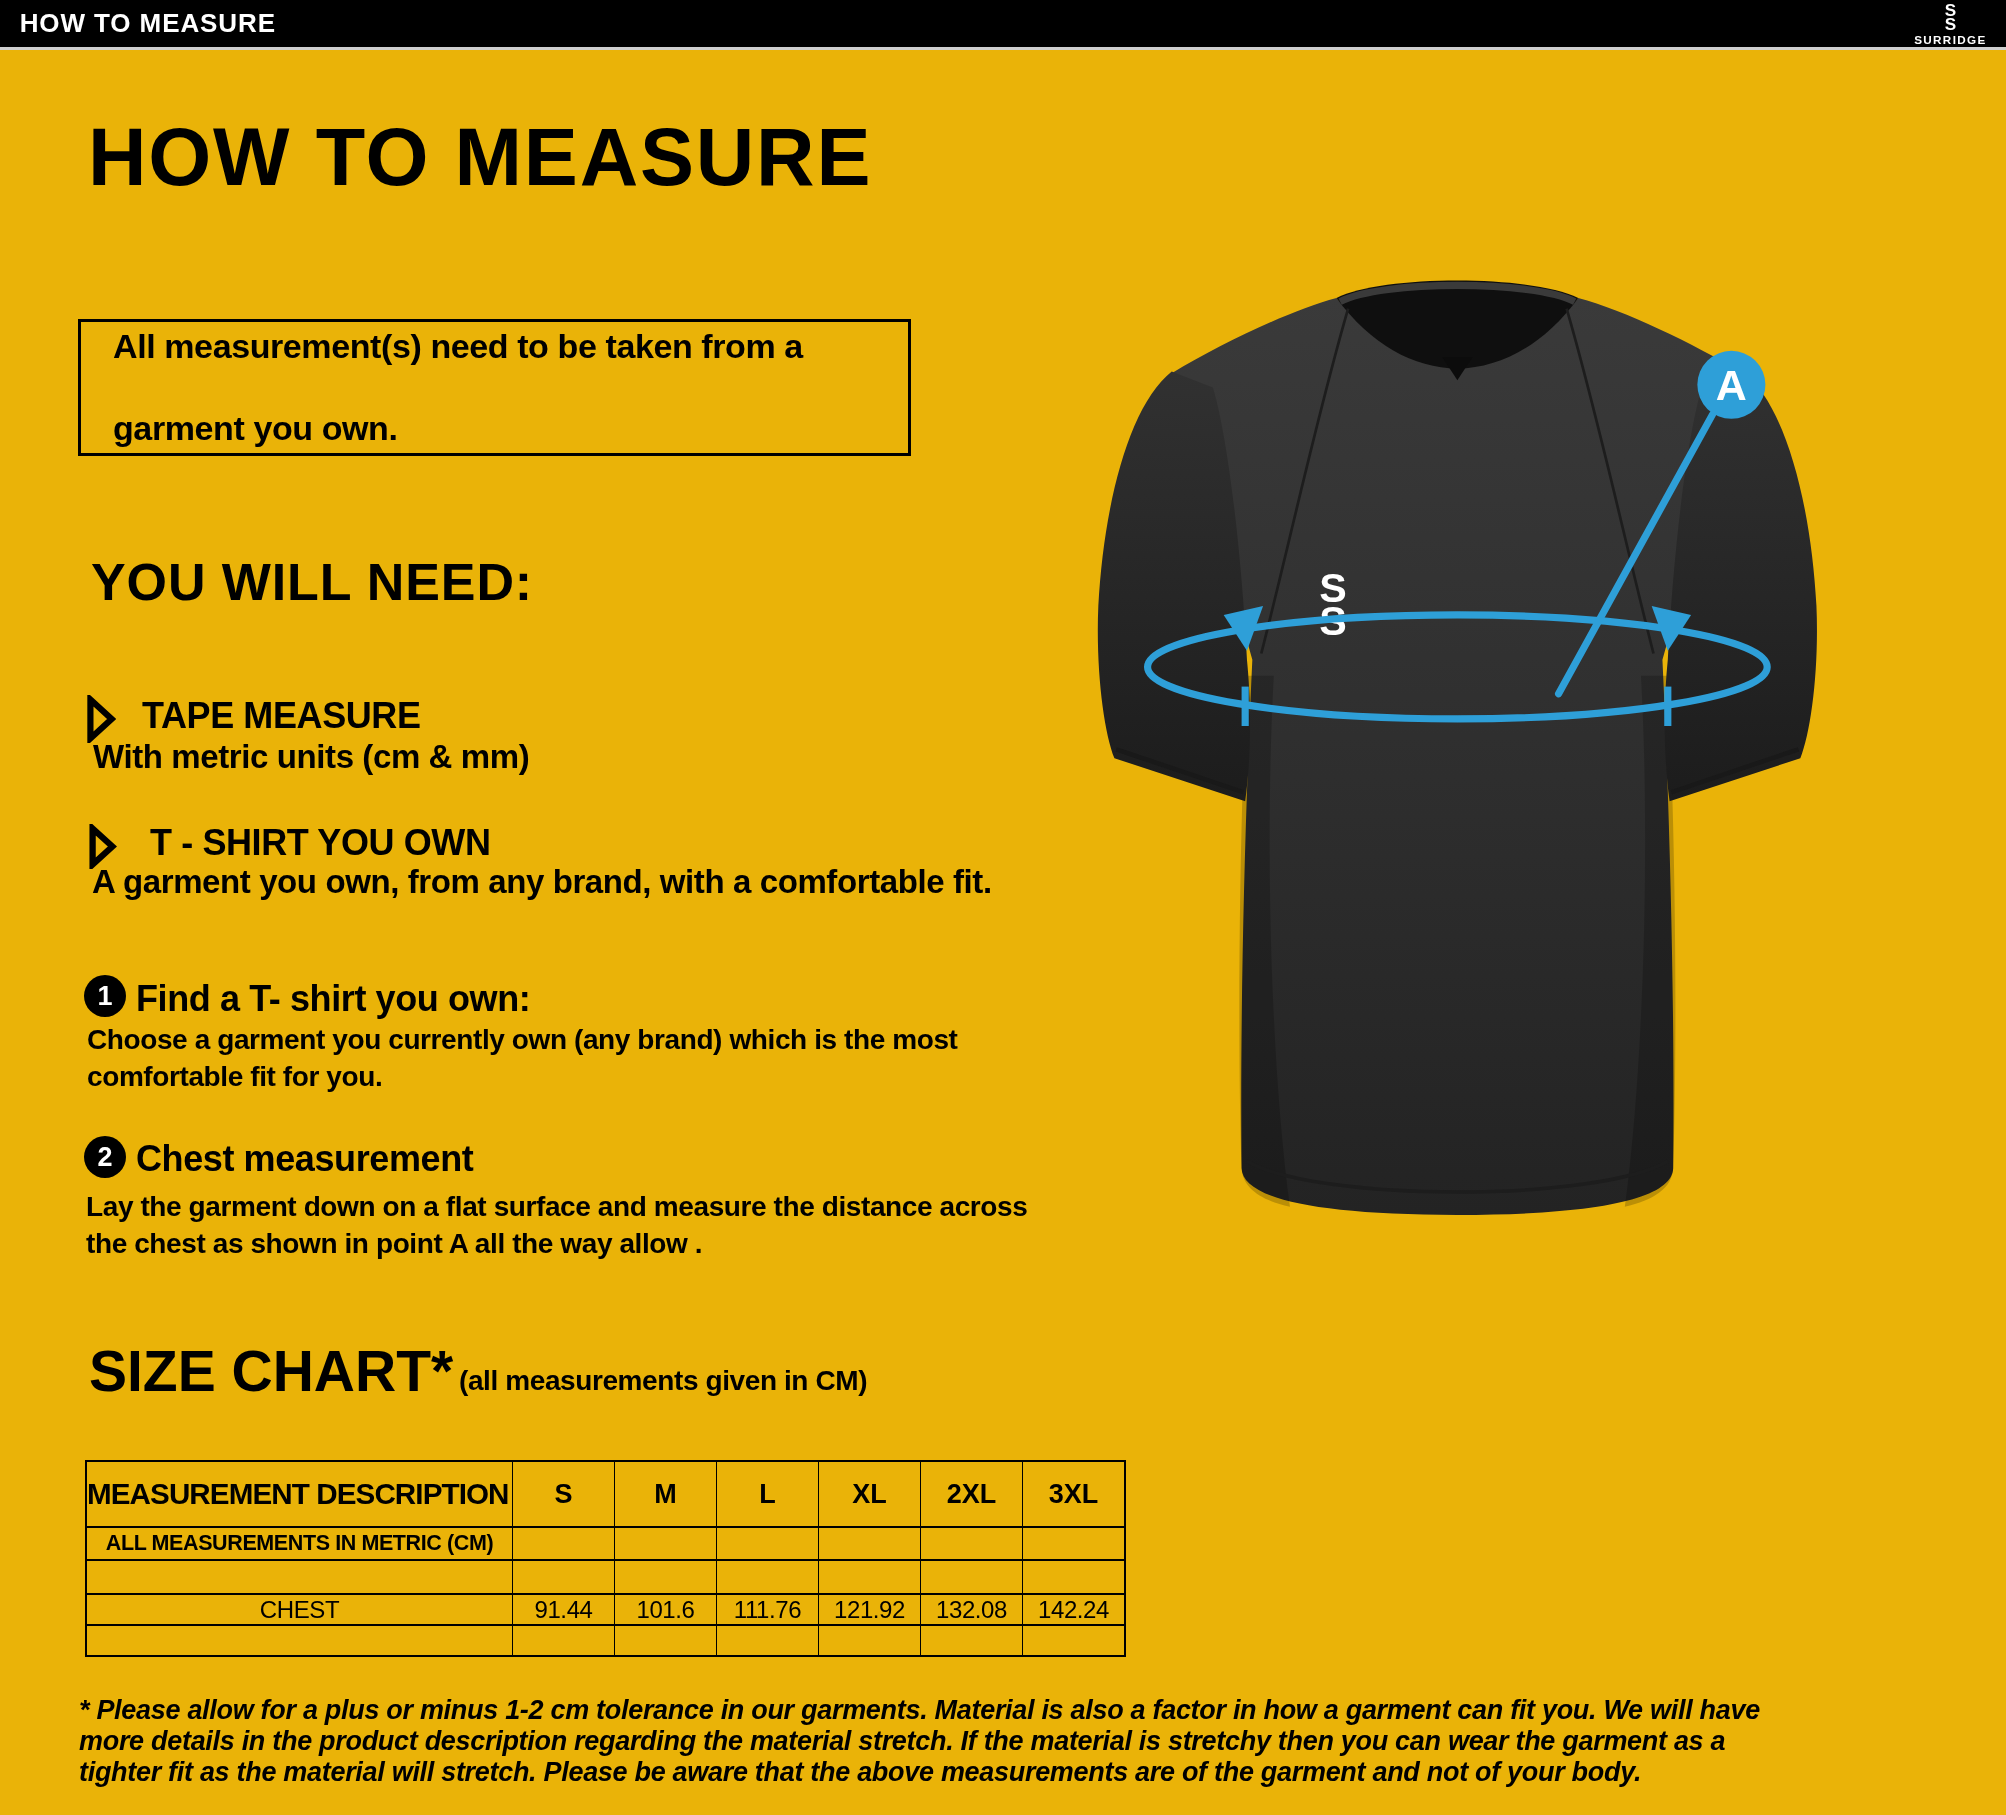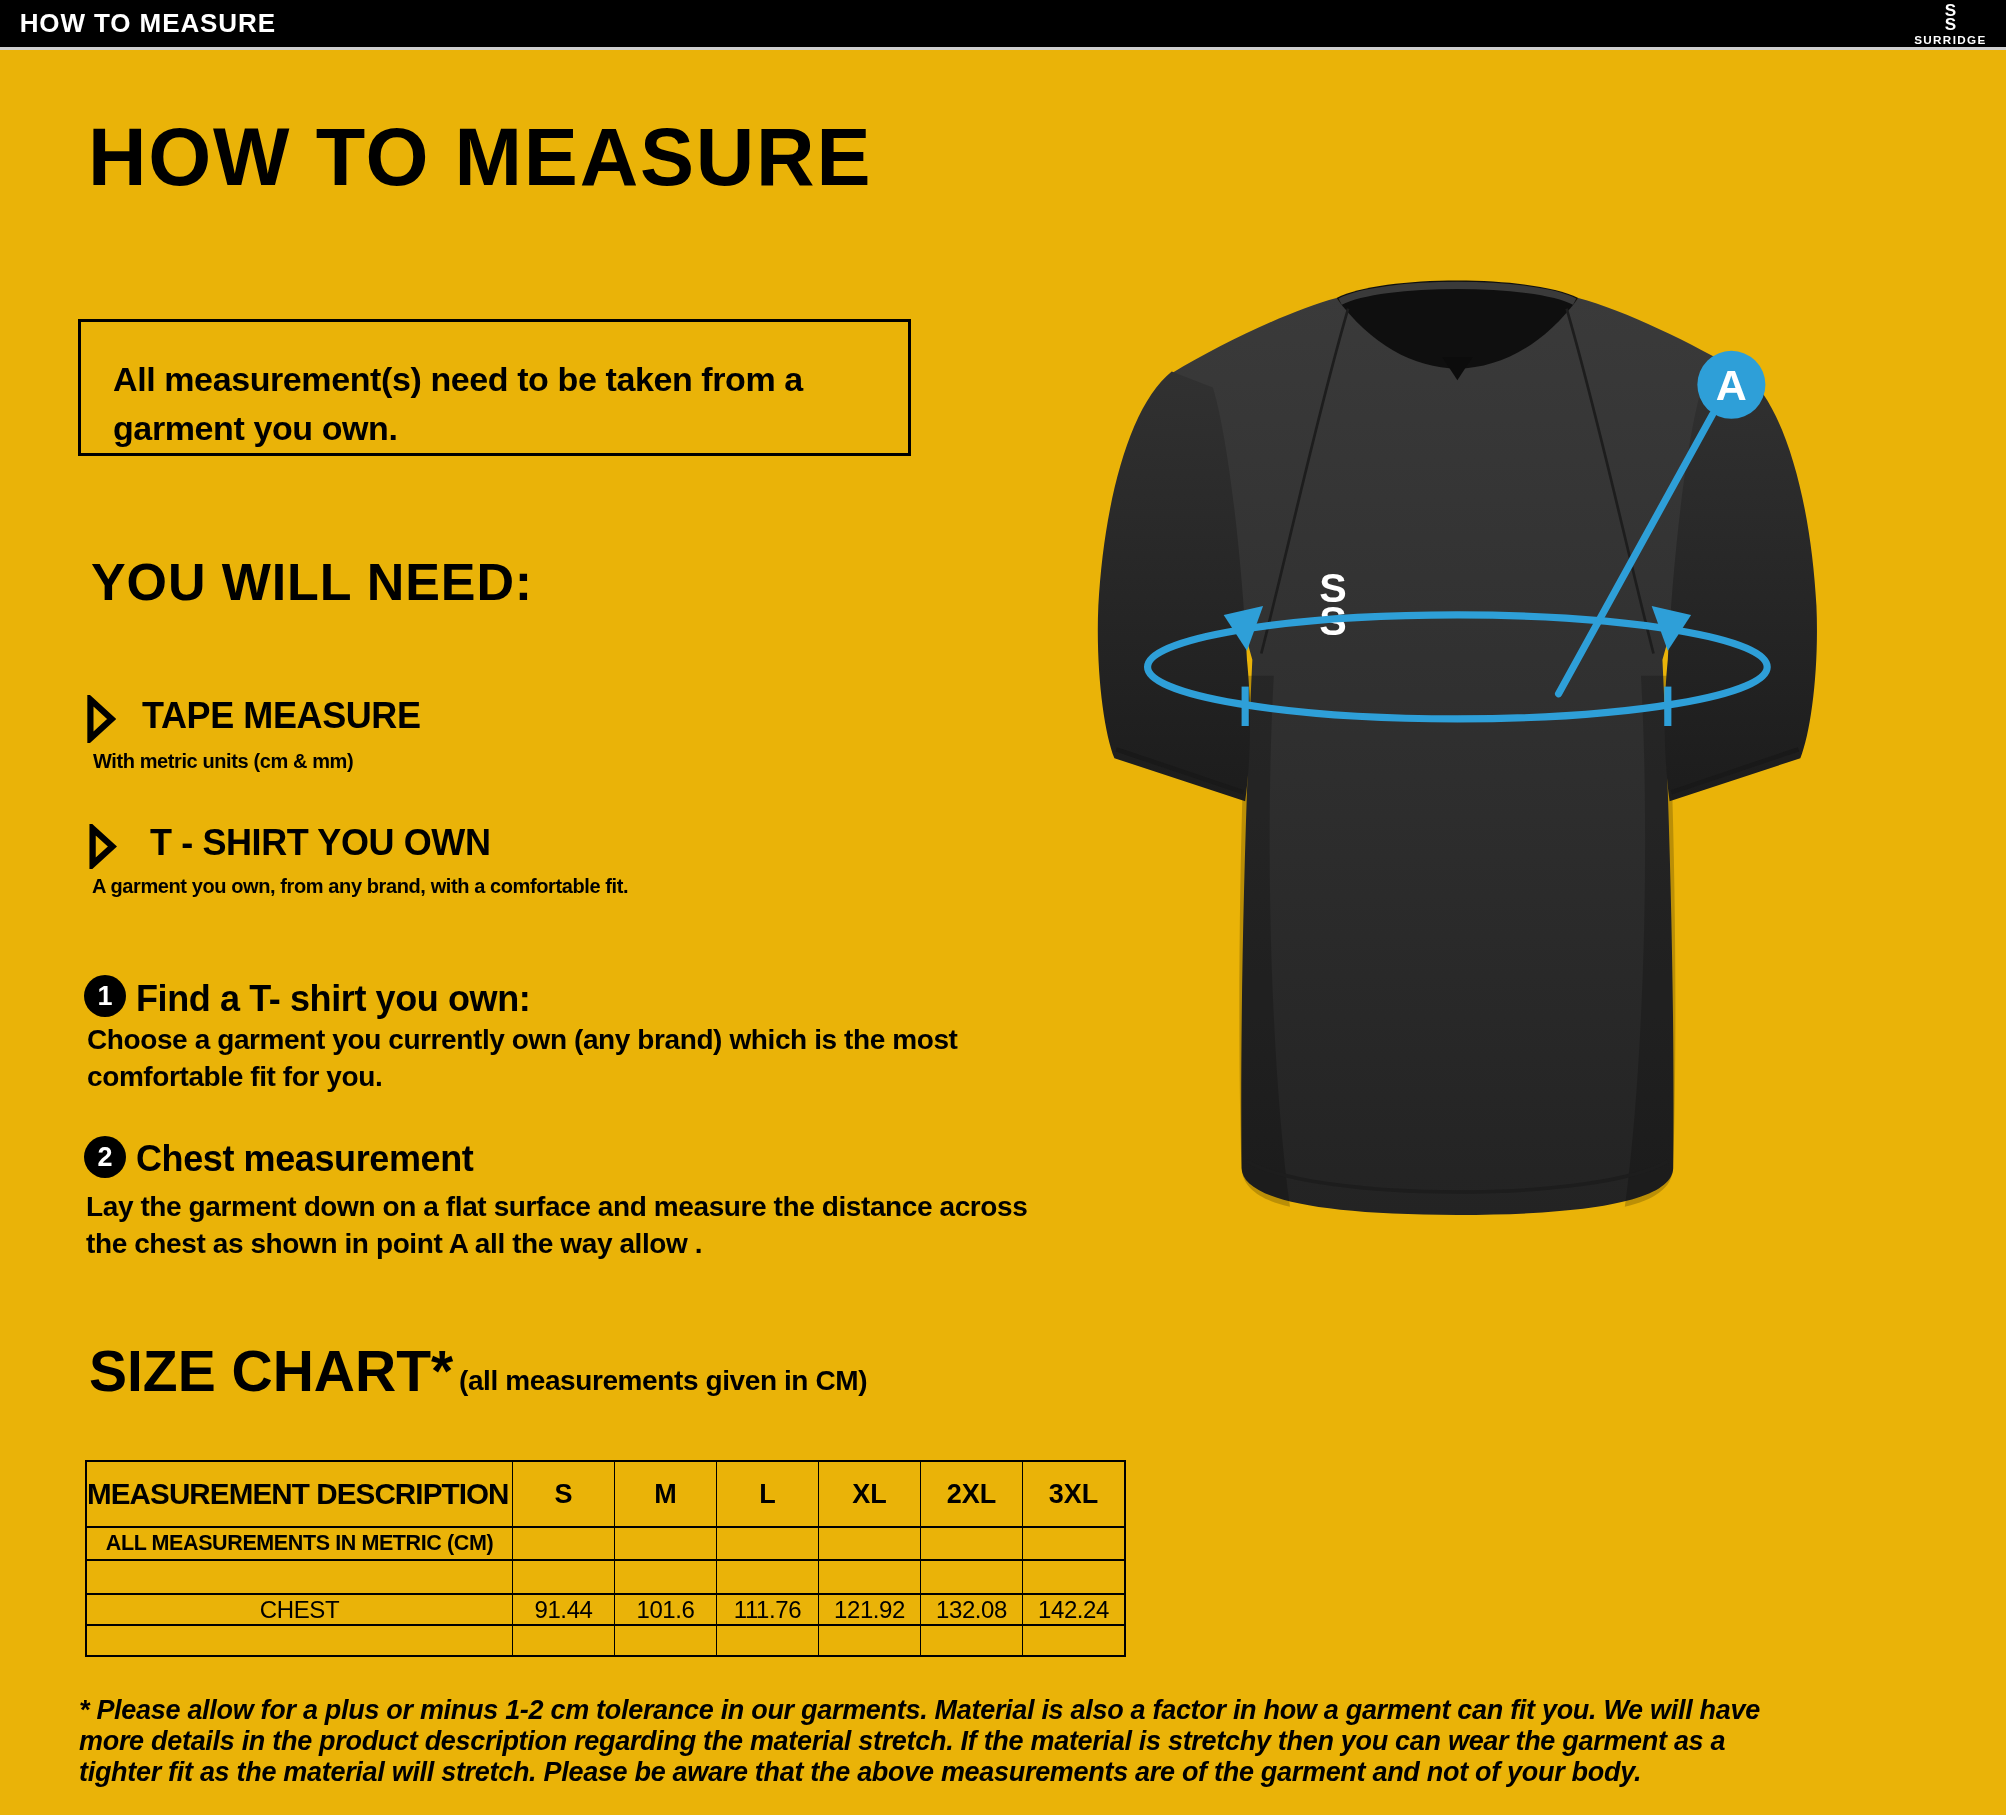--- a/index.html
+++ b/index.html
@@ -14,28 +14,28 @@
                 font-size:26px;font-weight:bold;letter-spacing:0.9px;}
   .topbar-logo{right:7.2px;top:0.9px;}
   .topbar-divider{left:0;top:47px;width:2006px;height:2.7px;background:#cfcfcf;}
 
   
   .h1{left:88px;top:116px;font-size:81px;font-weight:bold;letter-spacing:1.8px;line-height:82px;}
   .h2{font-weight:bold;letter-spacing:0.9px;}
 
   
   .note-box{left:78px;top:319px;width:795px;height:131px;border:3.6px solid #000;
-            display:flex;flex-direction:column;justify-content:flex-end;padding-left:32px;}
+            display:flex;flex-direction:column;justify-content:space-between;padding-left:32px;}
   .note-line{font-size:34px;font-weight:bold;line-height:49px;white-space:nowrap;letter-spacing:-0.4px;}
 
   .ywn-heading{left:91px;top:552px;font-size:52px;}
 
   .tri-icon{display:block;}
   .item-title{font-size:36px;font-weight:bold;letter-spacing:-0.4px;}
-  .item-desc{font-size:20px;font-weight:bold;letter-spacing:-0.4px;margin-top:12px;}
+  .item-desc{font-size:33px;font-weight:bold;letter-spacing:-0.4px;}
 
   .badge{width:42px;height:42px;border-radius:50%;background:#000;color:#fff;
          display:flex;align-items:center;justify-content:center;
          font-size:27px;font-weight:bold;}
   .step-title{font-size:36px;font-weight:bold;letter-spacing:-0.4px;}
   .step-body{font-size:28px;font-weight:bold;line-height:37px;letter-spacing:-0.4px;}
 
   .sc-heading{left:89px;top:1338px;font-size:57px;font-weight:bold;letter-spacing:0px;}
   .sc-subheading{left:459px;top:1365px;font-size:28px;font-weight:bold;letter-spacing:-0.4px;}
 

